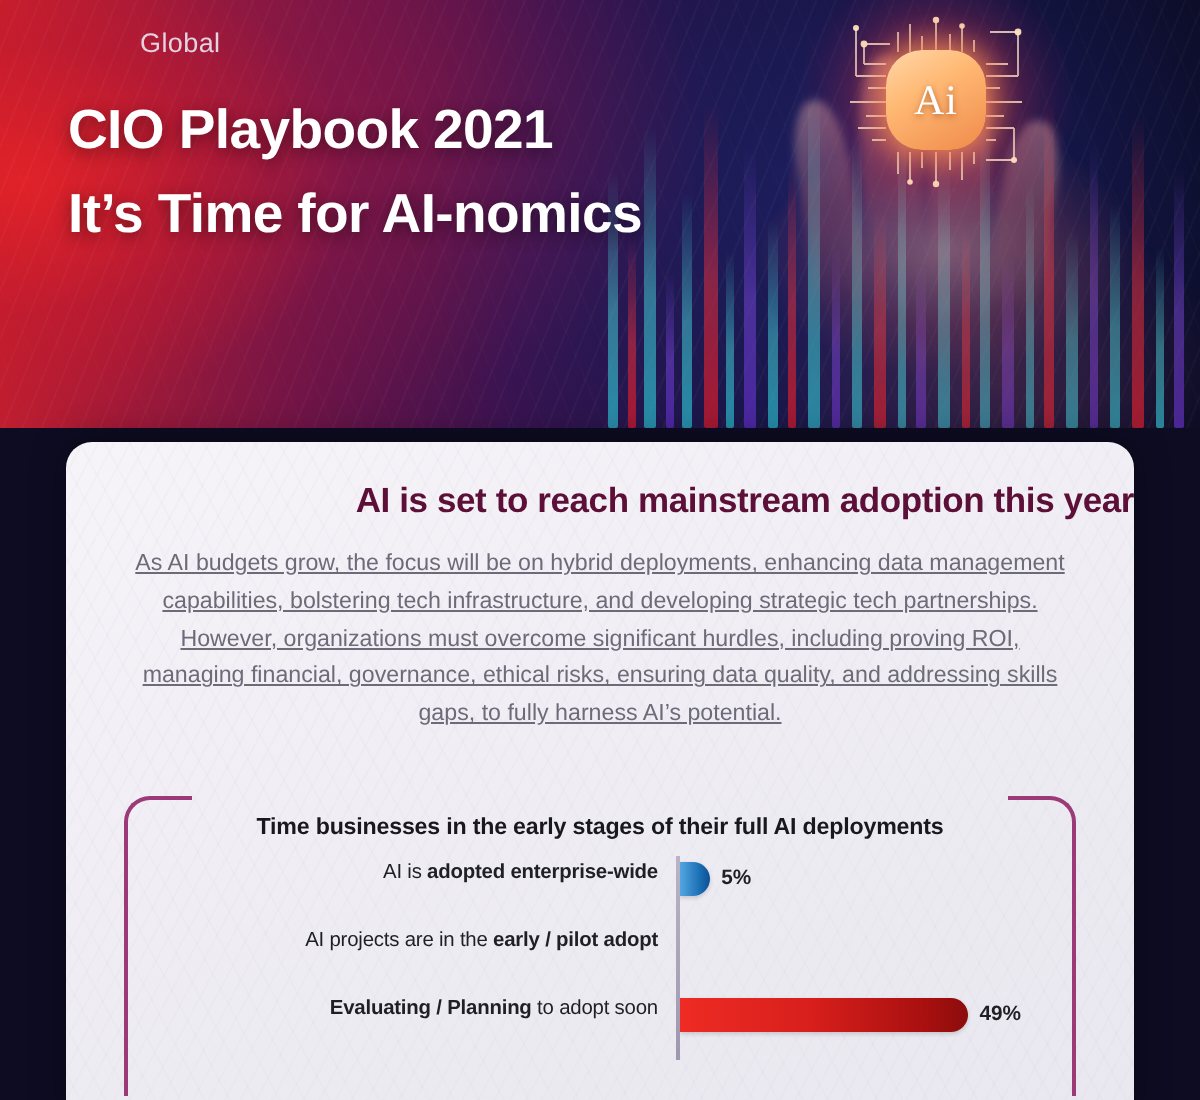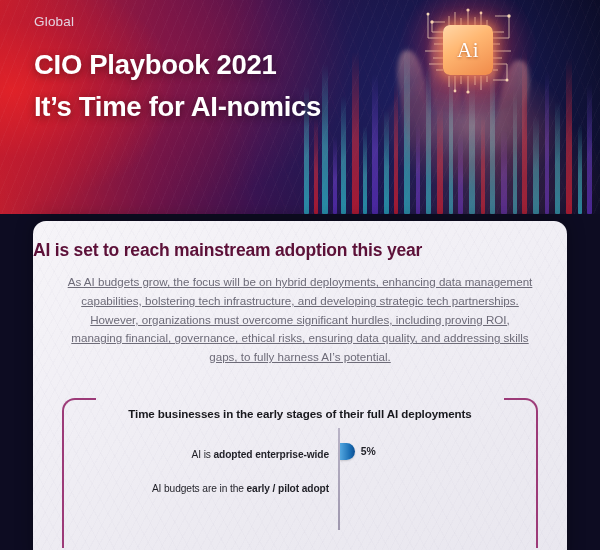--- a/index.html
+++ b/index.html
@@ -58,35 +58,36 @@
     filter:blur(2.2px);
   }
   
   .chip-wrap { position:absolute; left:425px; top:8px; width:86px; height:86px; }
   .chip-glow {
     position:absolute; left:-26px; top:-26px; width:138px; height:138px; border-radius:50%;
     background:radial-gradient(circle, rgba(255,95,70,0.45) 0%, rgba(190,40,90,0.22) 42%, rgba(80,20,90,0.0) 72%);
   }
   .chip {
     position:absolute; left:18px; top:17px; width:50px; height:50px;
-    border-radius:7px;
+    border-radius:18px;
     background:linear-gradient(150deg,#ffd7a8 0%, #ffb873 40%, #f08a4a 100%);
     box-shadow:0 0 14px 3px rgba(255,150,90,0.75), 0 0 28px 8px rgba(230,70,60,0.4);
     display:flex; align-items:center; justify-content:center;
   }
   .chip span {
     font-family:"Liberation Serif", serif;
     font-size:21px; color:#fff; letter-spacing:.5px;
     text-shadow:0 1px 3px rgba(120,40,0,.55);
   }
 
   .hero-txt { position:absolute; left:34px; top:14px; z-index:5; }
   .kicker {
     font-size:13.5px; color:#e9e2ee; letter-spacing:.2px; opacity:.92;
     margin-bottom:15px;
+    margin-left:36px;
   }
   .htitle {
     font-size:27.5px; font-weight:bold; color:#ffffff;
     letter-spacing:-.3px; line-height:1.52;
     text-shadow:0 2px 8px rgba(0,0,0,.45);
   }
 
   
   .card {
     position:absolute; left:33px; top:221px;
@@ -94,21 +95,21 @@
     border-radius:13px 13px 0 0;
     background:
       repeating-linear-gradient(118deg, rgba(175,170,195,0.055) 0px, rgba(175,170,195,0.055) 1px, transparent 1px, transparent 7px),
       repeating-linear-gradient(62deg, rgba(175,170,195,0.05) 0px, rgba(175,170,195,0.05) 1px, transparent 1px, transparent 11px),
       linear-gradient(160deg,#f6f4f8 0%, #f1eff5 38%, #eceaf1 72%, #e9e7ef 100%);
     box-shadow:0 -2px 18px rgba(0,0,0,.32);
     overflow:hidden;
   }
 
   .card-h {
-    text-align:left; color:#5c1038;
+    text-align:right; color:#5c1038;
     font-size:17.5px; font-weight:bold;
     letter-spacing:-.2px;
     margin-top:19px;
   }
 
   .card-p {
     text-align:center; color:#6d6b78;
     font-size:11.6px; line-height:1.62;
     margin:12px 31px 0 31px;
     text-decoration:underline;
@@ -127,21 +128,21 @@
     text-align:center; font-size:11.6px; font-weight:bold;
     color:#18181d; letter-spacing:-.1px; padding-top:9px;
   }
 
   .rows { margin-top:11px; position:relative; }
   .axis {
     position:absolute; left:276px; top:-3px;
     width:2px; height:102px;
     background:linear-gradient(180deg,#b9b3c6 0%, #9e97ae 100%);
   }
-  .row { display:flex; align-items:flex-end; height:29px; margin-bottom:5px; }
+  .row { display:flex; align-items:flex-start; height:29px; margin-bottom:5px; }
   .rlabel {
     width:276px; text-align:right; padding-right:9px;
     font-size:10.2px; color:#1f1f26; letter-spacing:-.1px;
     white-space:nowrap;
   }
   .rlabel b { font-weight:bold; }
   .bwrap { flex:1; display:flex; align-items:center; padding-left:2px; }
   .bar {
     height:17px; border-radius:0 10px 10px 0;
     box-shadow:0 1px 2px rgba(0,0,0,.16);
@@ -246,19 +247,26 @@
 
       <div class="row">
         <div class="rlabel"><span>AI is </span><b>adopted enterprise-wide</b><span></span></div>
         <div class="bwrap">
           <div class="bar b1" id="bar0" style="width: 14.6667px;"></div>
           <div class="bval">5%</div>
         </div>
       </div>
 
       <div class="row">
-        <div class="rlabel"><span>AI budgets are in the </span><b>early / pilot adopt</b><span></span></div>
+        <div class="rlabel"><span>AI projects are in the </span><b>early / pilot adopt</b><span></span></div>
       </div>
 
+      <div class="row">
+        <div class="rlabel"><span></span><b>Evaluating / Planning</b><span> to adopt soon</span></div>
+        <div class="bwrap">
+          <div class="bar b3" id="bar2" style="width: 143.733px;"></div>
+          <div class="bval">49%</div>
+        </div>
+      </div>
     </div>
 
   </div>
 </div>
 
 </body></html>

